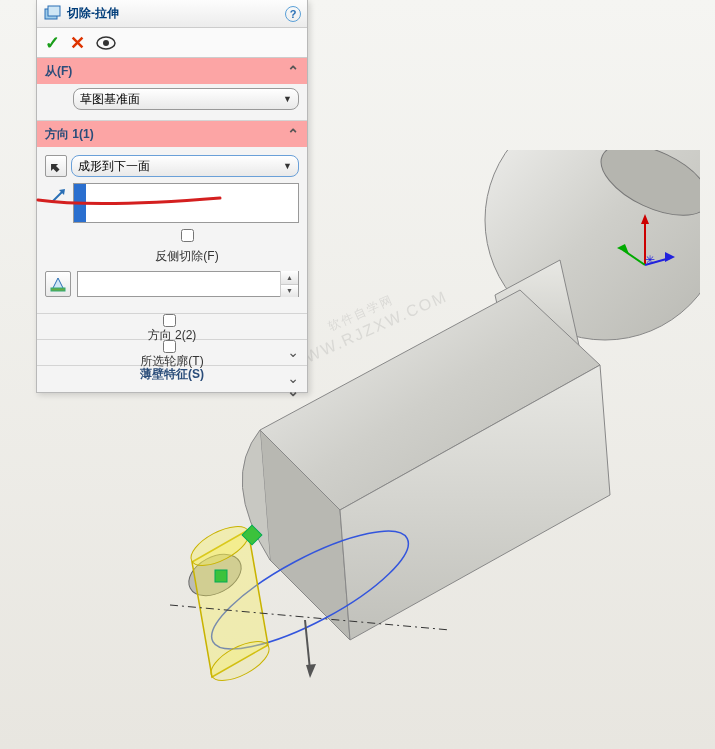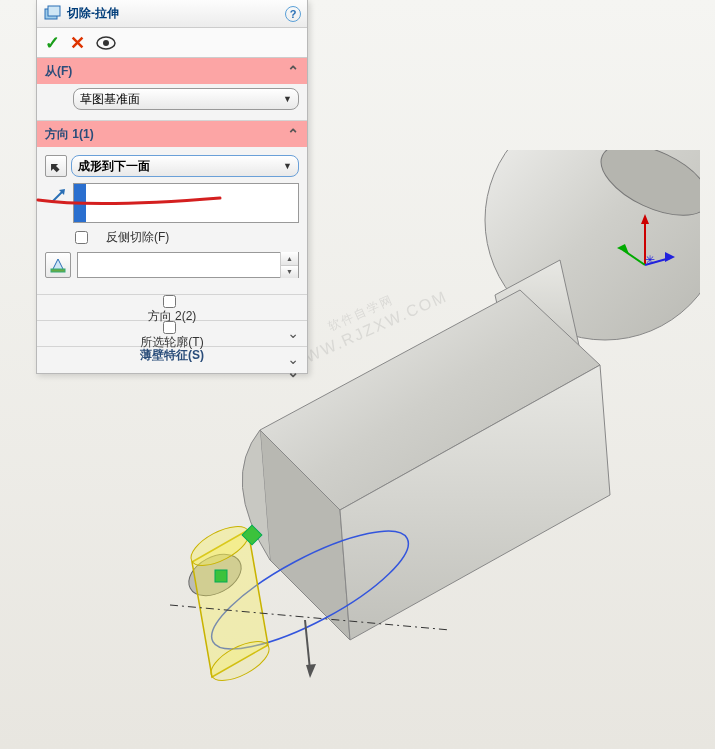--- a/index.html
+++ b/index.html
@@ -43,21 +43,21 @@
   
   .section { border-bottom: 1px solid #d4d4d4; }
   .section-header {
     height: 26px; display: flex; align-items: center; padding: 0 8px;
     color: #2a4d7a; font-weight: bold; cursor: pointer;
     background: #fca5a5;
   }
   .section-header .chev { margin-left: auto; color: #555; font-size: 14px; }
   .section-body { padding: 4px 8px 10px 8px; background: #f4f4f4; }
   
-  .select-row { display: flex; align-items: center; gap: 4px; margin: 4px 0; font-weight: bold; }
+  .select-row { display: flex; align-items: center; gap: 4px; margin: 4px 0; }
   .dropdown {
     flex: 1; height: 22px; background: linear-gradient(#fff,#e9e9e9);
     border: 1px solid #999; border-radius: 8px; padding: 0 6px;
     display: flex; align-items: center; justify-content: space-between; cursor: pointer;
   }
   .dropdown .arrow { font-size: 9px; color: #333; }
   .dropdown.indent { margin-left: 28px; }
   .dropdown.selected { border-color: #6aa0d8; }
   
   .flip-btn {
@@ -67,21 +67,21 @@
   }
   
   .input-row { display: flex; align-items: flex-start; gap: 6px; margin: 6px 0 6px 4px; }
   .darrow-icon { width: 18px; height: 18px; margin-top: 4px; }
   .textbox {
     flex: 1; height: 40px; background: #fff; border: 1px solid #999;
     padding: 0; display: flex;
   }
   .textbox .selhl { width: 12px; background: #2a6fcf; }
   
-  .check-row { display: flex; align-items: center; gap: 18px; margin: 4px 0 4px 30px; color: #333; }
+  .check-row { display: flex; align-items: center; gap: 6px; margin: 4px 0 4px 30px; color: #333; flex-direction: column; }
   .check-row input { width: 13px; height: 13px; }
   .check-row.disabled { color: #999; }
   
   .face-row { display: flex; align-items: center; gap: 6px; margin: 6px 0; }
   .face-icon {
     width: 26px; height: 26px; background: linear-gradient(#fff,#e9e9e9);
     border: 1px solid #999; border-radius: 2px; display: inline-flex;
     align-items: center; justify-content: center;
   }
   .face-list {

